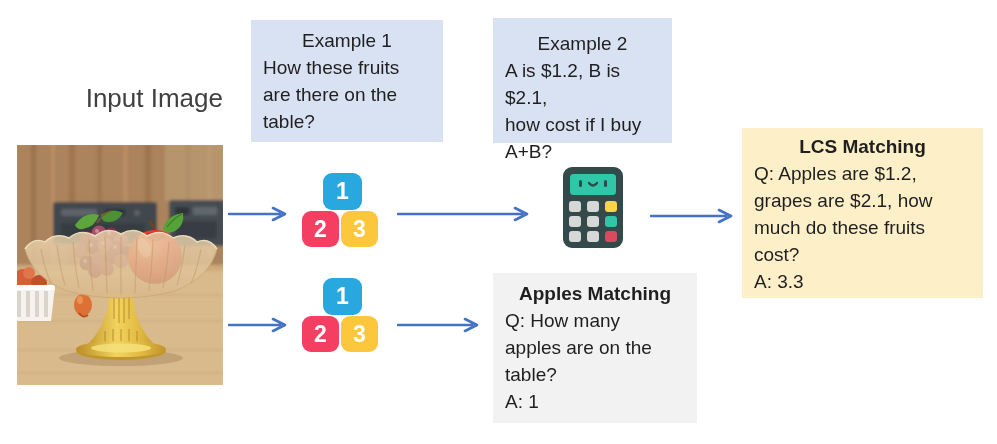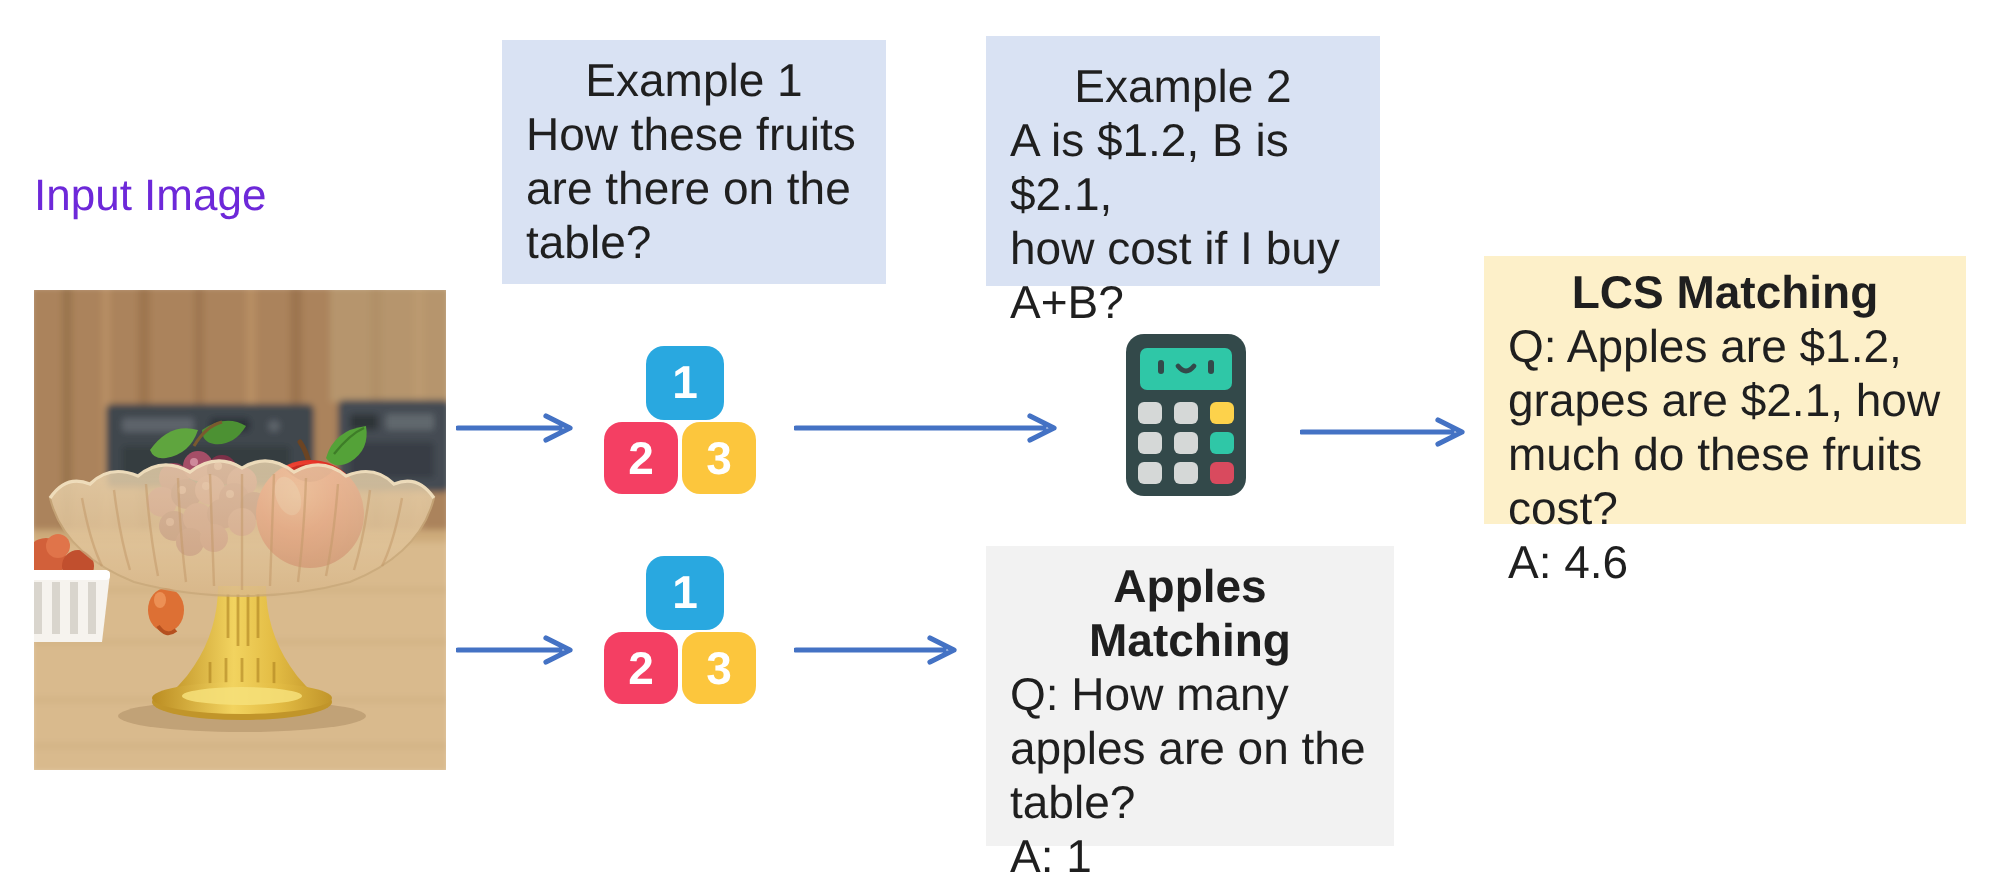--- a/index.html
+++ b/index.html
@@ -1,28 +1,28 @@
 <!DOCTYPE html>
 <html><head>
 <meta charset="utf-8">
 <style>
   html,body{margin:0;padding:0;background:#fff;}
   .canvas{position:relative;width:997px;height:444px;background:#ffffff;overflow:hidden;
           font-family:"Liberation Sans", sans-serif;color:#1f1f1f;}
-  .input-label{position:absolute;left:17px;top:84px;width:206px;text-align:left;
-               font-size:22px;line-height:28px;color:#6d28d9;}
+  .input-label{position:absolute;left:17px;top:84px;width:206px;text-align:right;
+               font-size:26px;line-height:28px;color:#404040;}
   .photo{position:absolute;left:17px;top:145px;width:206px;height:240px;}
   .photo svg{display:block;}
-  .box{position:absolute;box-sizing:border-box;padding:6px 12px;font-size:23px;line-height:27px;}
+  .box{position:absolute;box-sizing:border-box;padding:6px 12px;font-size:19px;line-height:27px;}
   .box .title{text-align:center;}
   .box .bodytext{white-space:pre-line;text-align:left;}
   .bold .title{font-weight:700;}
   .ex1{left:251px;top:20px;width:192px;height:122px;padding-top:7px;}
-  .ex2{left:493px;top:18px;width:197px;height:125px;padding-top:12px;}
-  .lcs{left:742px;top:128px;width:241px;height:134px;padding-top:5px;}
+  .ex2{left:493px;top:18px;width:179px;height:125px;padding-top:12px;}
+  .lcs{left:742px;top:128px;width:241px;height:170px;padding-top:5px;}
   .triv{left:493px;top:273px;width:204px;height:150px;padding-top:7px;}
   .block-group{position:absolute;width:76px;height:74px;}
   .g1{left:302px;top:173px;} .g2{left:302px;top:278px;}
   .blk{position:absolute;border-radius:9px;display:flex;align-items:center;justify-content:center;
        color:#fff;font-weight:700;font-size:23px;}
   .blk.b1{left:21px;top:0;width:39px;height:37px;}
   .blk.b2{left:0;top:38px;width:37px;height:36px;}
   .blk.b3{left:39px;top:38px;width:37px;height:36px;}
   .arrow{position:absolute;}
   .calc{position:absolute;left:560px;top:163px;width:66px;height:88px;}
@@ -160,21 +160,21 @@
 how cost if I buy
 A+B?</div>
   </div>
 
   <div class="box bold lcs" style="background: rgb(253, 240, 201);">
     <div class="title">LCS Matching</div>
     <div class="bodytext">Q: Apples are $1.2,
 grapes are $2.1, how
 much do these fruits
 cost?
-A: 4.6</div>
+A: 3.3</div>
   </div>
 
   <div class="box bold triv" style="background: rgb(242, 242, 242);">
     <div class="title">Apples Matching</div>
     <div class="bodytext">Q: How many
 apples are on the
 table?
 A: 1</div>
   </div>
 

